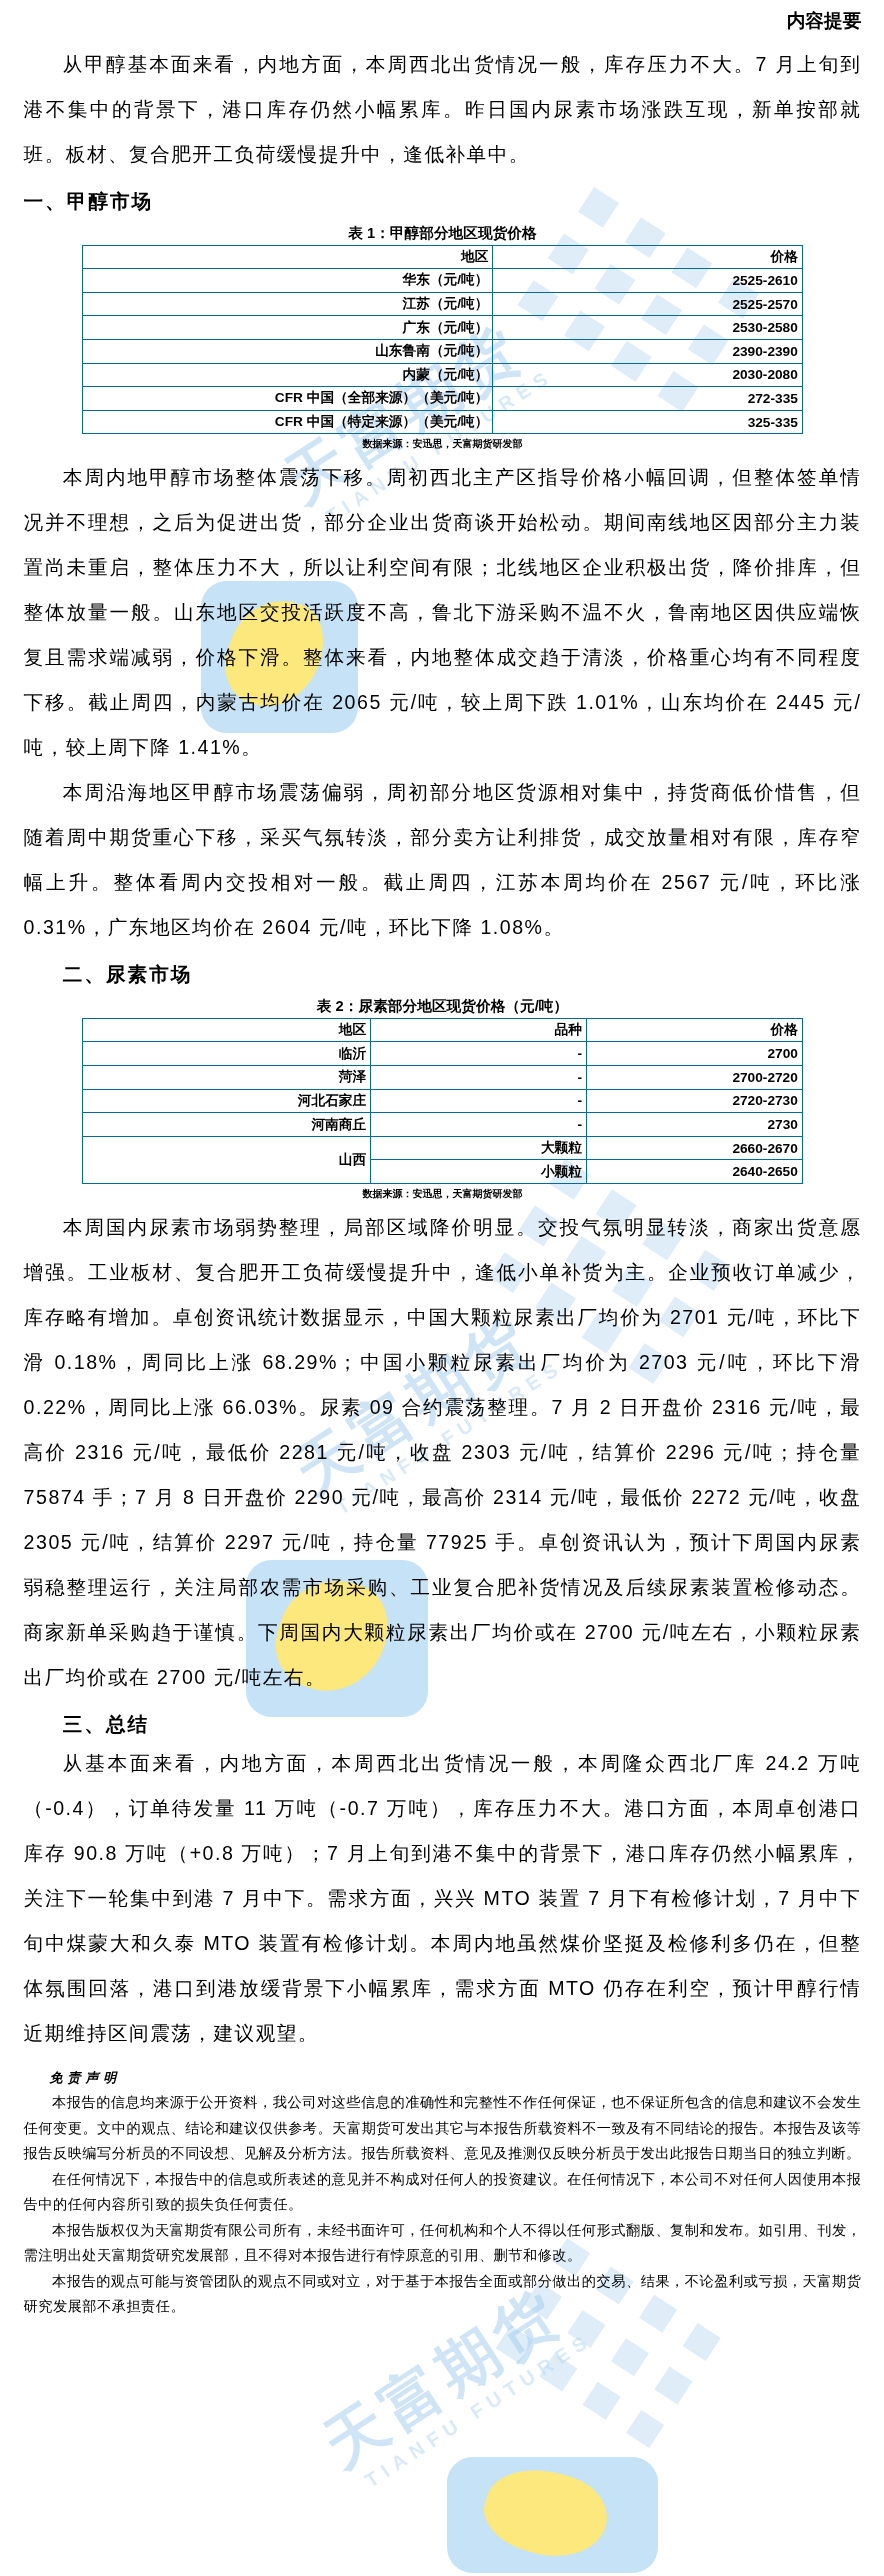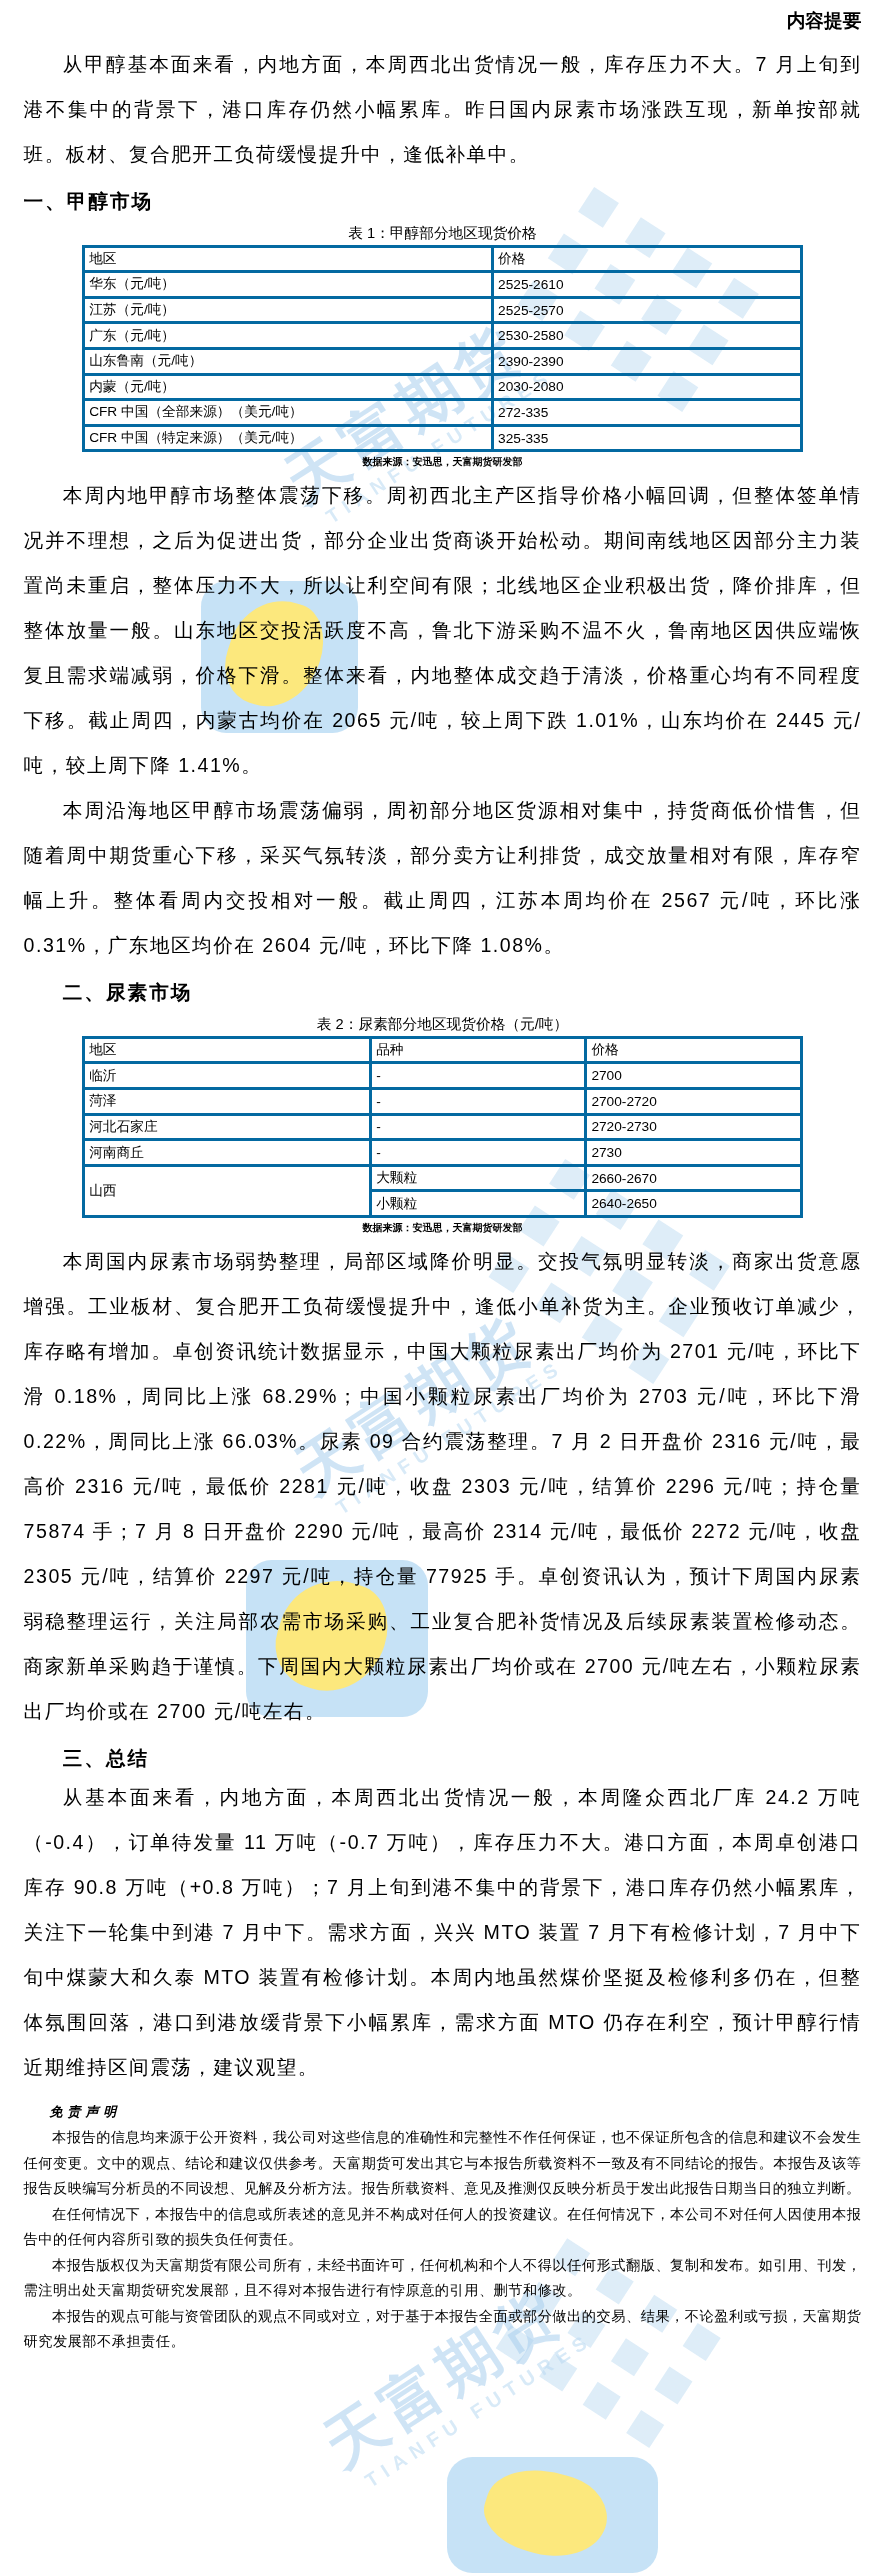--- a/index.html
+++ b/index.html
@@ -27,33 +27,33 @@
   .shield-blob{position:absolute;left:18%;top:12%;width:58%;height:72%;
     background:#ffe876;border-radius:62% 40% 58% 44% / 55% 48% 60% 42%;
     transform:rotate(18deg);opacity:.95;}
   
   .content{position:relative;z-index:1;padding:5.9px 23.6px 9.8px 23.6px;}
   .doc-title{text-align:right;font-size:18.7px;font-weight:700;margin:2px 0 7.9px 0;}
   p.body{font-size:19.6px;line-height:45px;letter-spacing:1.5px;
     text-align:justify;text-indent:2em;margin:0;}
   .sec-heading{font-size:19.6px;font-weight:700;line-height:33px;margin:7.9px 0 0 0;letter-spacing:2px;}
   .sec-heading.indent{text-indent:2em;}
-  .tbl-caption{text-align:center;font-weight:400;font-size:14.7px;margin:5.9px 0 2px 0;}
+  .tbl-caption{text-align:center;font-weight:700;font-size:14.7px;margin:5.9px 0 2px 0;}
   table.price{width:86%;margin:0 auto;border-collapse:collapse;font-size:13.7px;}
   table.price th,table.price td{
-    border:3px solid #0369a1;text-align:left;height:22.6px;padding:0 3.9px;font-weight:400;
+    border:1px solid #0369a1;text-align:right;height:22.6px;padding:0 3.9px;font-weight:700;
   }
   table.t1 .c-region{width:57%;}
   table.t2 .c-region{width:40%;} table.t2 .c-kind{width:30%;} table.t2 .c-price{width:30%;}
   .tbl-source{text-align:center;font-weight:700;font-size:10px;margin:2.9px 0 3.9px 0;}
   
   .disc-heading{font-family:"Liberation Serif","DejaVu Serif",serif;
     font-weight:700;font-style:italic;font-size:13px;letter-spacing:4.9px;
     margin:13.7px 0 3.9px 0;text-indent:2em;}
-  p.disc{font-family:Liberation Sans, sans-serif;
+  p.disc{font-family:Liberation Mono, monospace;
     font-size:14.2px;line-height:25.5px;text-align:justify;text-indent:2em;margin:0;
     letter-spacing:0.5px;}
 </style>
 </head>
 <body>
 
 <div class="page">
 
   <div class="wm-layer">
 

